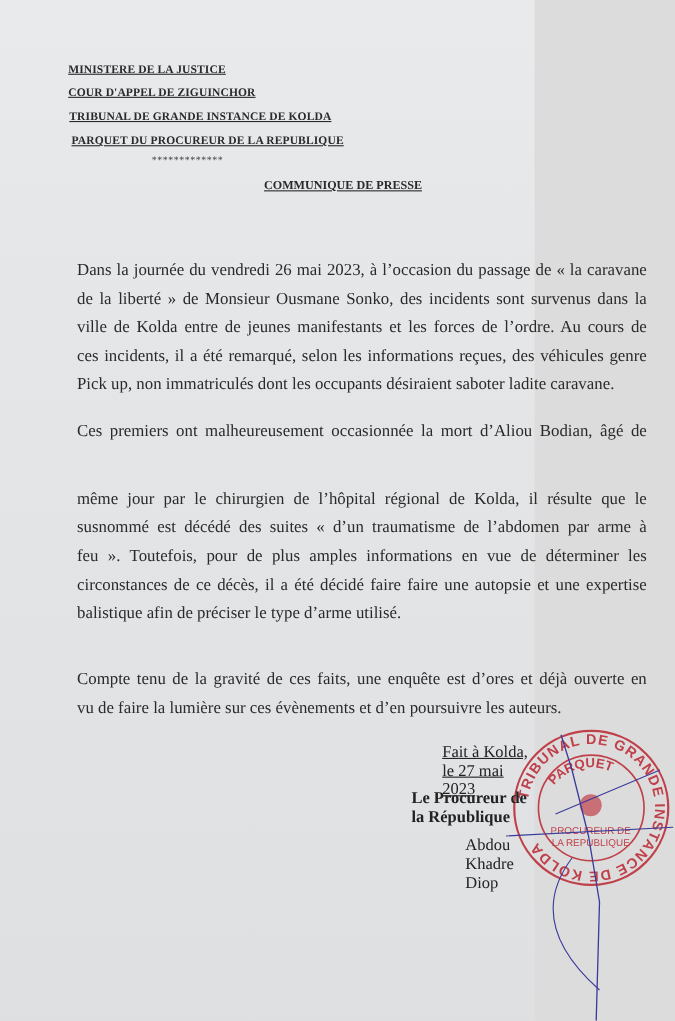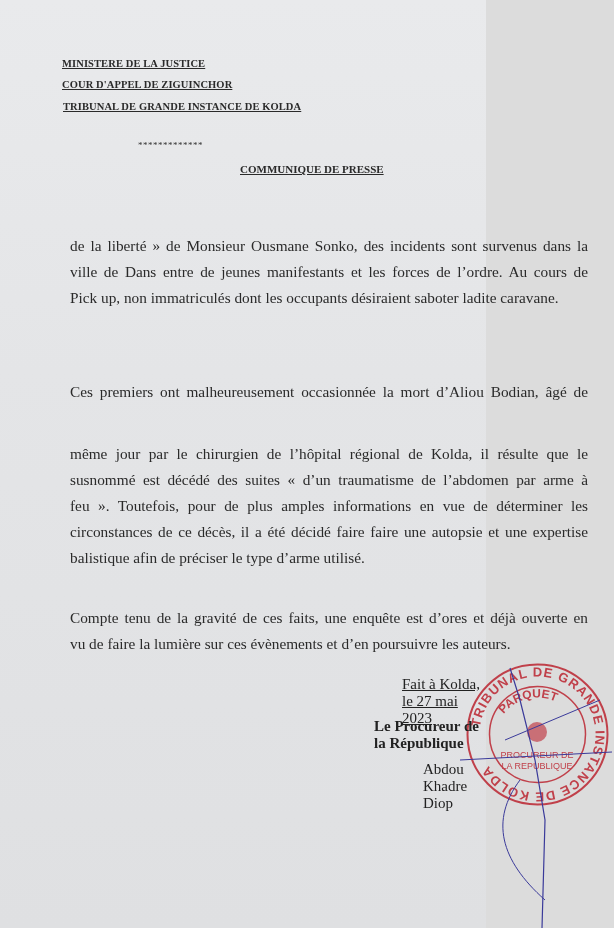--- a/index.html
+++ b/index.html
@@ -15,26 +15,29 @@
   .stamp { position:absolute; left:465px; top:662px; width:145px; height:145px; }
   .sigline { position:absolute; left:0; top:0; width:614px; height:928px; pointer-events:none; }
 </style>
 </head>
 <body>
 
 <div class="page">
   <div class="hdr" style="top:58px">MINISTERE  DE  LA JUSTICE</div>
   <div class="hdr" style="top:79px">COUR D'APPEL DE  ZIGUINCHOR</div>
   <div class="hdr" style="top:101px;left:63px">TRIBUNAL  DE GRANDE  INSTANCE DE KOLDA</div>
+  <div class="hdr" style="top:123px;left:65px">PARQUET DU PROCUREUR DE LA REPUBLIQUE</div>
   <div class="stars">*************</div>
   <div class="title">COMMUNIQUE DE PRESSE</div>
 
   <div class="para" style="top:233px">
+    <span class="line">Dans la journée du vendredi 26 mai 2023, à l’occasion du passage de « la caravane</span>
     <span class="line">de la liberté » de Monsieur Ousmane Sonko, des incidents sont survenus dans la</span>
-    <span class="line">ville de Dans entre de jeunes manifestants et les forces de l’ordre. Au cours de</span>
+    <span class="line">ville de Kolda entre de jeunes manifestants et les forces de l’ordre. Au cours de</span>
+    <span class="line">ces incidents, il a été remarqué, selon les informations reçues, des véhicules genre</span>
     <span class="line last">Pick up, non immatriculés dont les occupants désiraient saboter ladite caravane.</span>
   </div>
   <div class="para" style="top:379px">
     <span class="line">Ces premiers ont malheureusement occasionnée la mort d’Aliou Bodian, âgé de</span>
   </div>
   <div class="para" style="top:441px">
     <span class="line">même jour par le chirurgien de l’hôpital régional de Kolda, il résulte que le</span>
     <span class="line">susnommé est décédé des suites « d’un traumatisme de l’abdomen par arme à</span>
     <span class="line">feu ». Toutefois, pour de plus amples informations en vue de déterminer les</span>
     <span class="line">circonstances de ce décès, il a été décidé faire faire une autopsie et une expertise</span>

